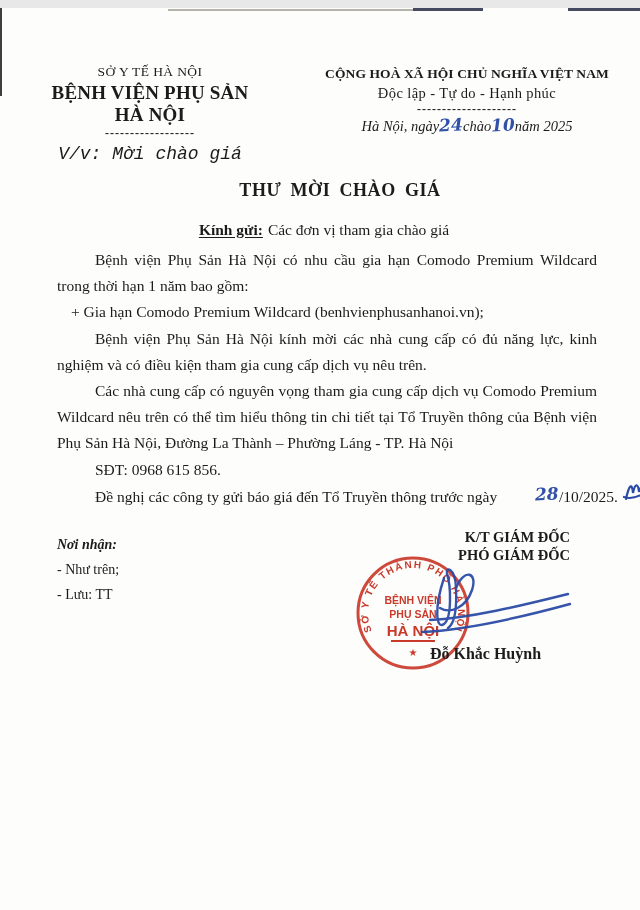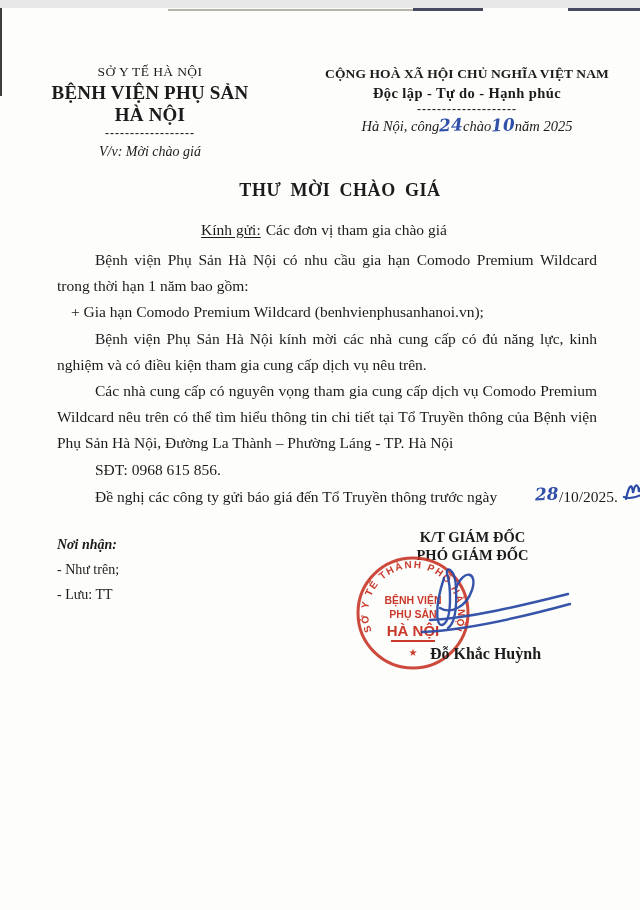--- a/index.html
+++ b/index.html
@@ -14,51 +14,51 @@
   .edge-left   { left:0; top:0; width:2px; height:88px; background:#3f3f3f; }
   .edge-top-a  { left:168px; top:1px; width:295px; height:2px; background:rgba(95,90,70,.45); }
   .edge-top-b  { left:413px; top:0; width:70px; height:3px; background:#454a61; }
   .edge-top-c  { left:568px; top:0; width:72px; height:3px; background:#454a61; }
   .edge-bottom { left:0; top:904px; width:640px; height:6px; background:#20263c; }
 
   .hdr-left { position:absolute; left:36px; top:56px; width:228px; text-align:center; }
   .hdr-left .l1 { font-size:13.5px; letter-spacing:.4px; }
   .hdr-left .l2 { font-size:19px; font-weight:bold; margin-top:2px; letter-spacing:.2px; }
   .hdiv { font-size:12px; letter-spacing:1px; line-height:11px; margin-top:2px; font-weight:bold; }
-  .hdr-left .l3 { font-style:italic; font-size:14px; margin-top:5px; }
+  .hdr-left .l3 { font-style:italic; font-size:18px; margin-top:5px;font-family:Liberation Mono, monospace; }
 
   .hdr-right { position:absolute; left:316px; top:58px; width:302px; text-align:center; }
   .hdr-right .l1 { font-size:13.5px; font-weight:bold; letter-spacing:.1px; }
-  .hdr-right .l2 { font-size:14.5px; font-weight:bold; margin-top:3px; letter-spacing:.4px; }
+  .hdr-right .l2 { font-size:14.5px; font-weight:normal; margin-top:3px; letter-spacing:.4px; }
   .hdr-right .date { font-style:italic; font-size:14.5px; margin-top:3px; white-space:nowrap; }
 
   .hw { font-family:"DejaVu Serif",serif; font-style:italic; font-weight:bold;
         color:#3150a8; display:inline-block; transform:rotate(-3deg); line-height:0; }
   .hw-hdr { font-size:17px; }
   .hw-body { font-size:17px; }
 
   .title { position:absolute; top:172px; left:16px; width:100%; text-align:center;
            font-weight:bold; font-size:18px; letter-spacing:.6px; word-spacing:4px; }
 
   .salutation { position:absolute; top:213px; left:0; width:100%; text-align:center; font-size:15.5px; }
-  .sal-label { font-weight:normal; text-decoration:underline; text-underline-offset:2px; }
+  .sal-label { font-weight:bold; text-decoration:underline; text-underline-offset:2px; }
   .sal-text { margin-left:5px; }
 
   .bodytext { position:absolute; left:57px; top:239px; width:540px;
               font-size:15.5px; line-height:26.2px; }
   .p { margin:0; }
   .just { text-align:justify; }
   .ind  { text-indent:38px; }
   .plus { text-indent:14px; }
   .nowrap { white-space:nowrap; }
 
   .footer-left { position:absolute; left:57px; top:524px; font-size:14px; line-height:25px; }
   .fl-label { font-weight:bold; font-style:italic; font-size:14px; }
 
-  .sig-titles { position:absolute; left:375px; top:521px; width:195px; text-align:center;
+  .sig-titles { position:absolute; left:375px; top:521px; width:195px; text-align:right;
                 font-weight:bold; font-size:14.5px; line-height:17.5px; }
   .signer { position:absolute; left:393px; top:637px; width:185px; text-align:center;
             font-weight:bold; font-size:16px; }
 
   .stamp   { position:absolute; left:351px; top:543px; }
   .sig-svg { position:absolute; left:418px; top:556px; }
   .init-mark { display:inline-block; vertical-align:middle; position:relative;
                top:-8px; margin-left:3px; }
   .stamp text, .stamp textPath { font-family:"Liberation Sans","DejaVu Sans",sans-serif; }
 </style>
@@ -77,21 +77,21 @@
     <div class="l1">SỞ Y TẾ HÀ NỘI</div>
     <div class="l2">BỆNH VIỆN PHỤ SẢN HÀ NỘI</div>
     <div class="hdiv">------------------</div>
     <div class="l3">V/v: Mời chào giá</div>
   </div>
 
   <div class="hdr-right">
     <div class="l1">CỘNG HOÀ XÃ HỘI CHỦ NGHĨA VIỆT NAM</div>
     <div class="l2">Độc lập - Tự do - Hạnh phúc</div>
     <div class="hdiv">--------------------</div>
-    <div class="date"><span>Hà Nội, công</span><span class="hw hw-hdr">24</span><span>chào</span><span class="hw hw-hdr">10</span><span>năm 2025</span></div>
+    <div class="date"><span>Hà Nội, ngày</span><span class="hw hw-hdr">24</span><span>chào</span><span class="hw hw-hdr">10</span><span>năm 2025</span></div>
   </div>
 
   <div class="title">THƯ MỜI CHÀO GIÁ</div>
 
   <div class="salutation"><span class="sal-label">Kính gửi:</span><span class="sal-text">Các đơn vị tham gia chào giá</span></div>
 
   <div class="bodytext">
     <p class="p ind just">Bệnh viện Phụ Sản Hà Nội có nhu cầu gia hạn Comodo Premium Wildcard trong thời hạn 1 năm bao gồm:</p>
     <p class="p plus">+ Gia hạn Comodo Premium Wildcard (benhvienphusanhanoi.vn);</p>
     <p class="p ind just">Bệnh viện Phụ Sản Hà Nội kính mời các nhà cung cấp có đủ năng lực, kinh nghiệm và có điều kiện tham gia cung cấp dịch vụ nêu trên.</p>

